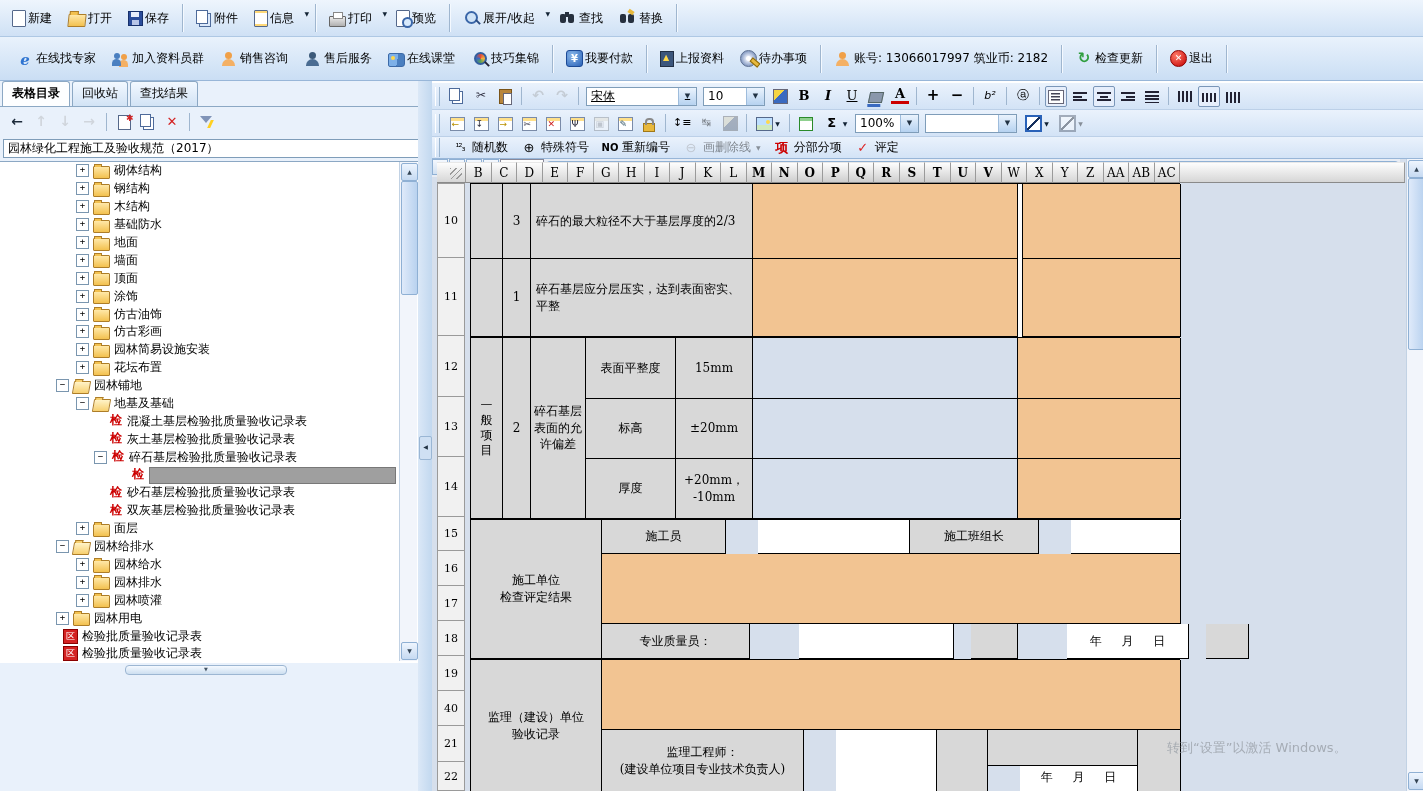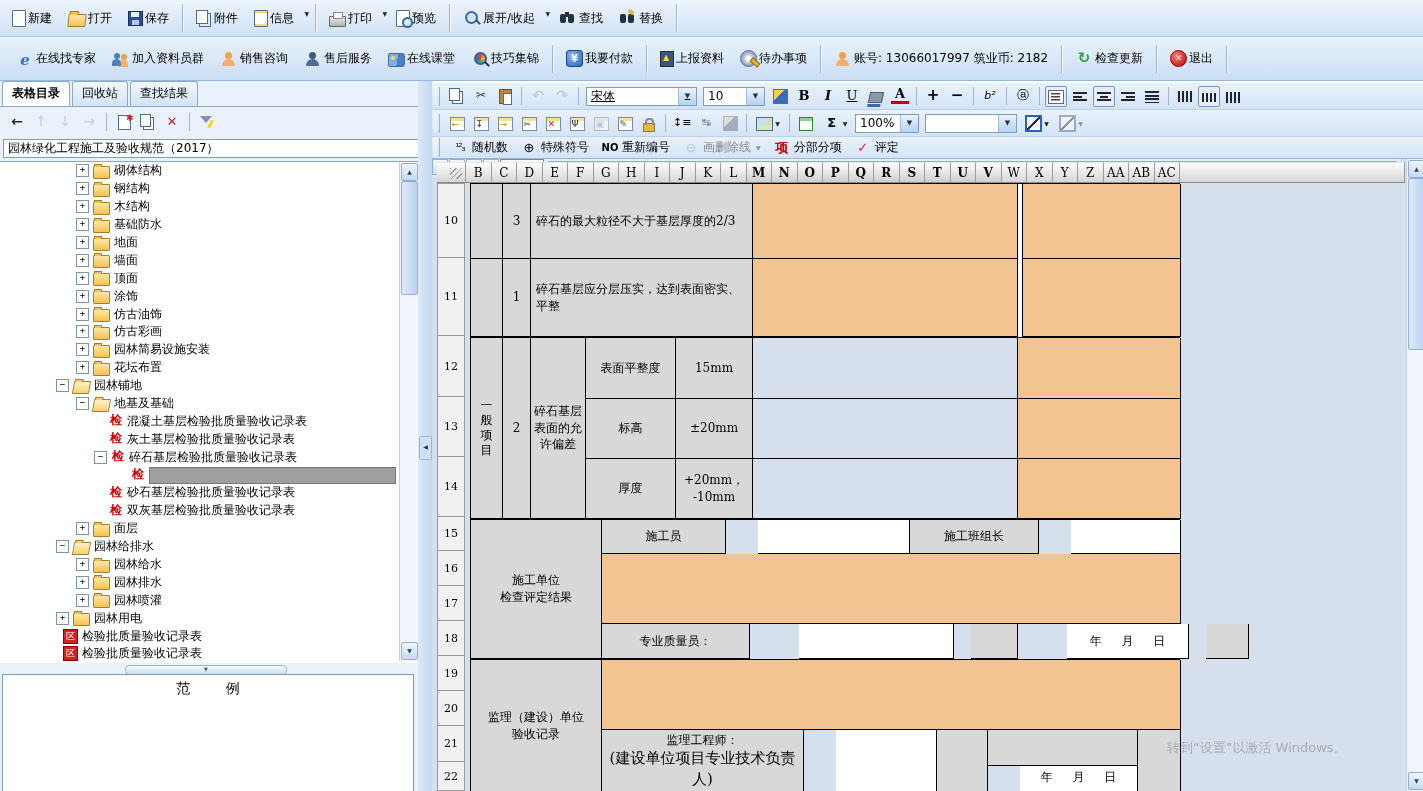--- a/index.html
+++ b/index.html
@@ -192,21 +192,21 @@
   #bandA{grid-template-columns:32px 28px 222px 265px 5px 158px;grid-template-rows:75px 78px;border-top:1px solid #000;}
   #bandB{grid-template-columns:32px 28px 55px 90px 77px 265px 163px;grid-template-rows:61px 60px 60px;border-top:1px solid #000;}
   #bandC{grid-template-columns:131px 124px 184px 129px 142px;grid-template-rows:34px 35px 35px 35px;border-top:1px solid #000;}
   #bandD{grid-template-columns:131px 202px 133px 51px 150px 43px;grid-template-rows:35px 35px 36px 27px;border-top:1px solid #000;}
   .mv{display:grid;grid-template-columns:repeat(10,1fr);padding:0;}
   .mvc{background:#fff;border-right:1px solid #000;box-sizing:border-box;}
   .mvc:last-child{border-right:none;}
   .r18grid{display:grid;grid-template-columns:148px 187px 47px 154px 43px;grid-column:2/6;grid-row:4;gap:17px;}
   .vline{white-space:pre-line;line-height:15px;letter-spacing:0;}
   .date{word-spacing:16px;}
-  .subtxt{font-size:15px;display:block;text-align:center;}
+  .subtxt{font-size:12px;display:block;text-align:center;}
   #vscroll2{left:1406px;top:159px;width:17px;height:632px;background:#f2f5fb;border-left:1px solid #c2d2e4;}
   #tabbar{left:437px;top:785px;width:968px;height:18px;background:#e8edf5;display:flex;align-items:flex-start;gap:1px;overflow:hidden;}
   .nav-b{width:16px;height:16px;background:linear-gradient(#f4f8fe,#d0e0f2);border:1px solid #8fb0d4;font-size:6px;
          text-align:center;line-height:15px;color:#345;box-sizing:border-box;flex:none;}
   .sheet-tab{height:16px;padding:0 8px;background:#fdfdfd;border:1px solid #889;font:11px "DejaVu Serif",serif;
              line-height:15px;white-space:nowrap;flex:none;}
   .hthumb{height:9px;margin-top:2px;flex:1;background:linear-gradient(#eef4fc,#c2d8ef);border:1px solid #8fb0d4;border-radius:5px;}
   
   #watermark{left:1167px;top:733px;z-index:60;pointer-events:none;color:#8f959d;}
   #watermark .w1{font-size:21px;opacity:.8;}
@@ -501,23 +501,20 @@
         <span class="ic tic ic-red-table">区</span>
         <span>检验批质量验收记录表</span>
       </div>
     </div>
   <div id="treescroll">
     <div class="sb-btn" style="top:1px;">▲</div>
     <div class="sb-thumb" style="top:19px;height:112px;"></div>
     <div class="sb-btn" style="bottom:1px;">▼</div>
   </div>
   <div id="lsplitpill">▼</div>
-  <div id="example">
-    <div class="extitle">范        例</div>
-  </div>
 </div>
 <div id="vsplit" class="abs">
   <div class="collapse">◀</div>
 </div>
 
 <div id="stb1" class="abs">
     <div class="grip"></div>
     <div class="sq-btn">
       <span class="ic ic-copy"></span>
     </div>
@@ -738,21 +735,21 @@
       <div class="rh" style="height: 75px;">10</div>
       <div class="rh" style="height: 78px;">11</div>
       <div class="rh" style="height: 61px;">12</div>
       <div class="rh" style="height: 60px;">13</div>
       <div class="rh" style="height: 60px;">14</div>
       <div class="rh" style="height: 34px;">15</div>
       <div class="rh" style="height: 35px;">16</div>
       <div class="rh" style="height: 35px;">17</div>
       <div class="rh" style="height: 35px;">18</div>
       <div class="rh" style="height: 35px;">19</div>
-      <div class="rh" style="height: 35px;">20</div>
+      <div class="rh" style="height: 35px;">40</div>
       <div class="rh" style="height: 36px;">21</div>
       <div class="rh" style="height: 29px;">22</div>
     </div>
 
   <div id="tbl">
     <div id="bandA" class="band">
       <div class="t g"></div>
       <div class="t g">3</div>
       <div class="t g left">碎石的最大粒径不大于基层厚度的2/3</div>
       <div class="t o"></div>

